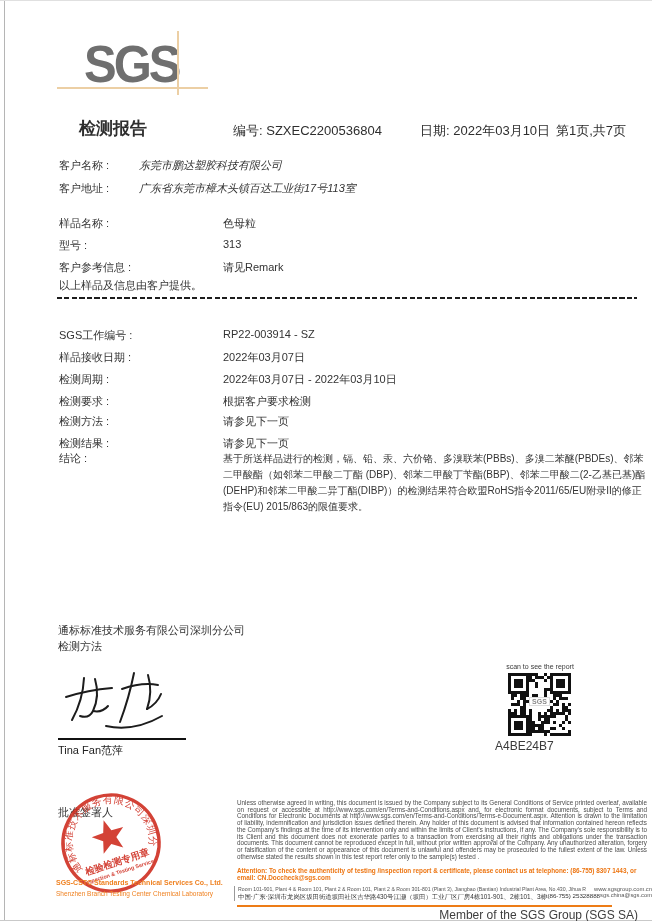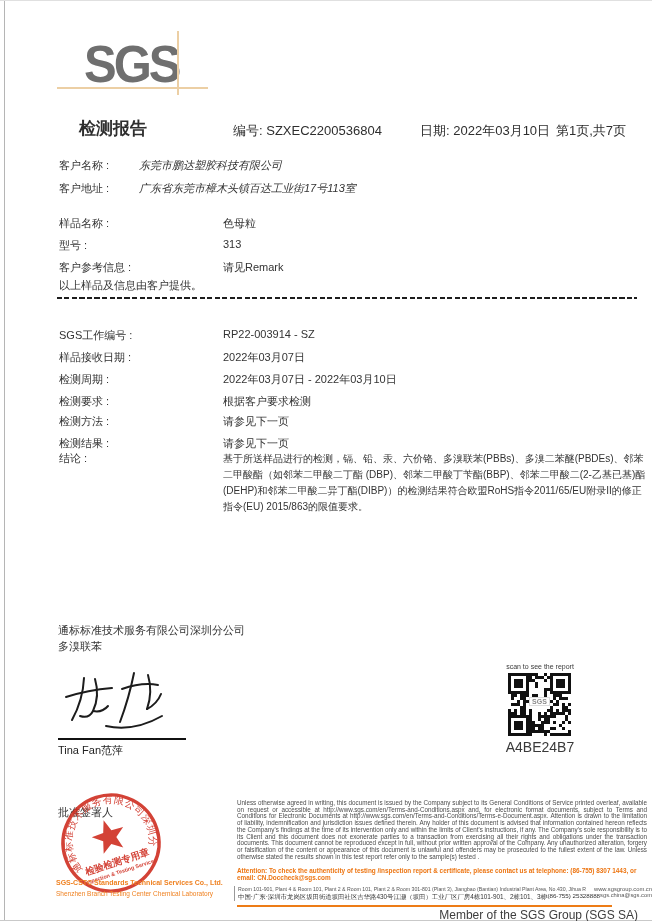--- a/index.html
+++ b/index.html
@@ -38,21 +38,21 @@
   .sig-line{position:absolute;left:58px;top:737px;width:128px;height:2px;background:#111;}
   .sig-name{position:absolute;left:58px;top:742px;font-size:11px;color:#222;}
   .sig-role{position:absolute;left:58px;top:760px;font-size:11px;color:#333;margin-top:44px;}
 
   
   .qr-caption{position:absolute;left:495px;top:662px;width:90px;text-align:center;font-size:7px;color:#3a3a3a;}
   .qr-box{position:absolute;left:508px;top:672px;width:63px;height:63px;background:#fff;}
   .qr-center-label{position:absolute;left:508px;top:697px;width:63px;text-align:center;
     font-size:7px;font-weight:700;color:#8a8a8a;background:transparent;}
   .qr-center-label span{background:#fff;padding:0 2px;border:1px solid #ddd;}
-  .qr-code-text{position:absolute;left:495px;top:738px;width:90px;text-align:center;font-size:14px;color:#3a3a3a;}
+  .qr-code-text{position:absolute;left:495px;top:738px;width:90px;font-size:12px;color:#3a3a3a;}
 
   
   .stamp-wrap{position:absolute;left:59px;top:790px;width:104px;height:104px;
     transform:rotate(-18deg);opacity:.9;}
   .footer-co-en{position:absolute;left:56px;top:878px;font-size:7px;font-weight:700;color:#ef8222;z-index:5;}
   .footer-branch-en{position:absolute;left:56px;top:889px;font-size:6.5px;color:#ef8222;z-index:5;}
 
   .legal{position:absolute;left:237px;top:799px;width:410px;font-size:6.3px;line-height:6.7px;
     color:#4c4c4c;text-align:justify;}
   .attention{position:absolute;left:237px;top:866px;width:410px;font-size:6.4px;line-height:7px;
@@ -140,21 +140,21 @@
   <div class="row" style="top:435px">
     <span class="lbl">检测结果 :</span>
     <span class="v223">请参见下一页</span>
   </div>
   <div class="row" style="top:450px">
     <span class="lbl">结论 :</span>
   </div>
   <div class="conclusion">基于所送样品进行的检测，镉、铅、汞、六价铬、多溴联苯(PBBs)、多溴二苯醚(PBDEs)、邻苯二甲酸酯（如邻苯二甲酸二丁酯 (DBP)、邻苯二甲酸丁苄酯(BBP)、邻苯二甲酸二(2-乙基已基)酯(DEHP)和邻苯二甲酸二异丁酯(DIBP)）的检测结果符合欧盟RoHS指令2011/65/EU附录II的修正指令(EU) 2015/863的限值要求。</div>
 
   <div class="sig-company">通标标准技术服务有限公司深圳分公司</div>
-  <div class="sig-auth">多溴联苯</div>
+  <div class="sig-auth">检测方法</div>
   <svg class="sig-svg" width="130" height="68" viewBox="0 0 130 68">
     <g stroke="#1c1c1c" stroke-width="2" fill="none" stroke-linecap="round">
       <path d="M4 31 Q26 24 50 22"></path>
       <path d="M22 12 Q21 34 10 54"></path>
       <path d="M33 13 Q38 30 31 45 Q27 53 18 50"></path>
       <path d="M31 45 Q40 47 46 40"></path>
       <path d="M72 7 Q67 32 58 56"></path>
       <path d="M60 23 Q80 16 96 19"></path>
       <path d="M86 9 Q91 26 85 43"></path>
       <path d="M85 43 Q95 38 99 28"></path>

